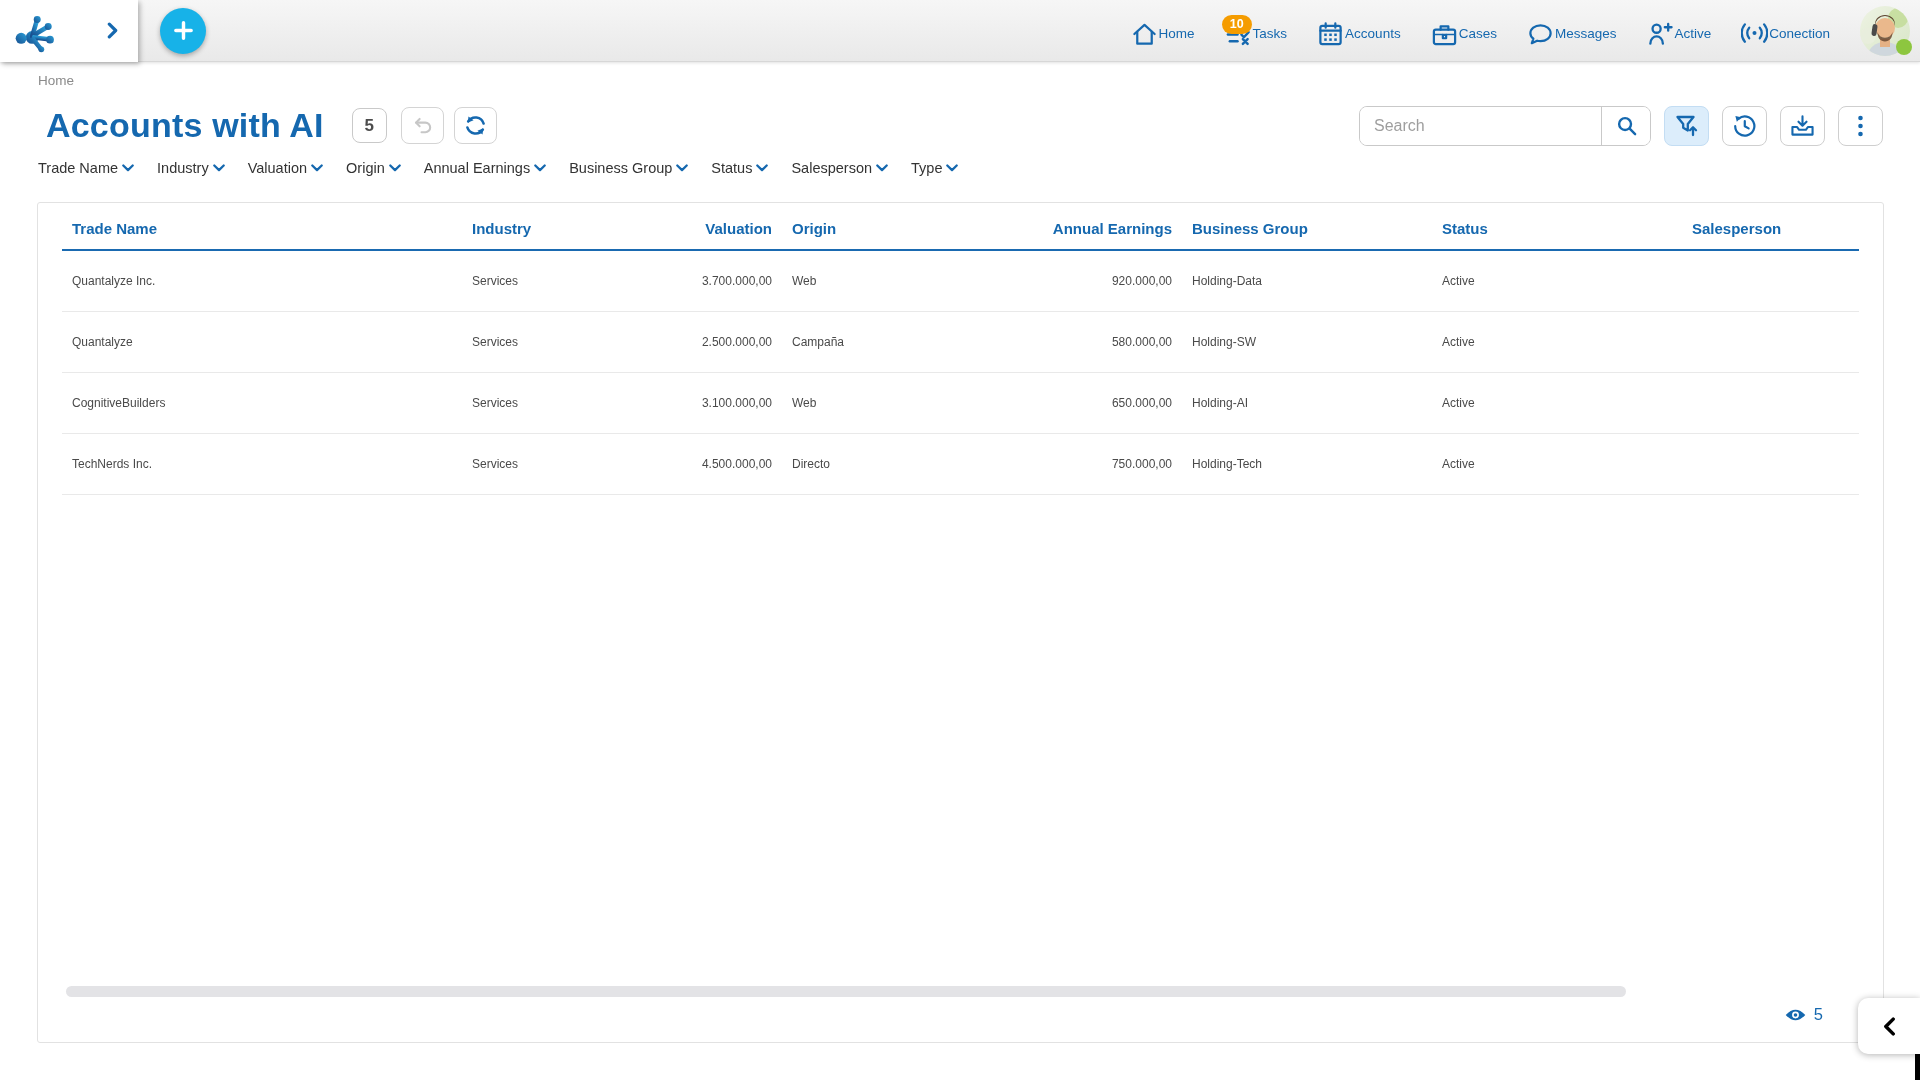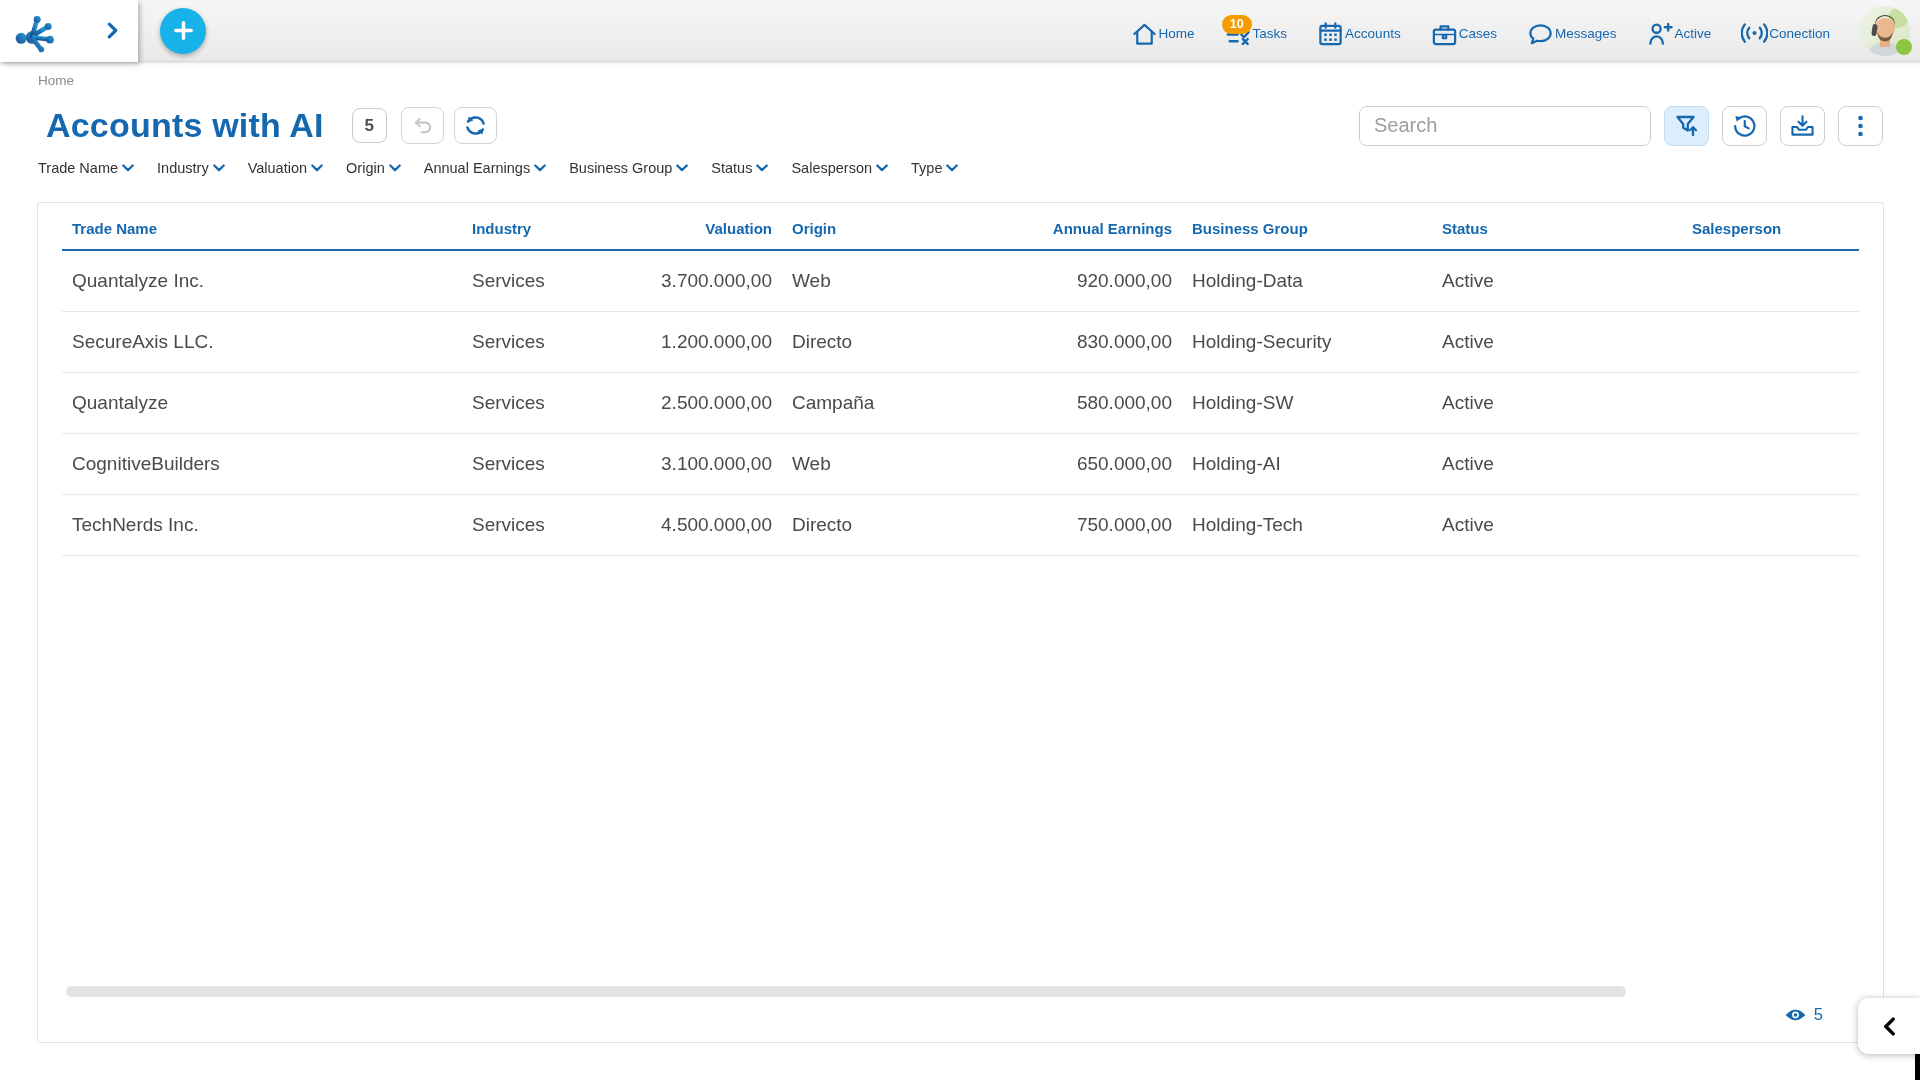--- a/index.html
+++ b/index.html
@@ -68,21 +68,21 @@
     background:#fff; display:flex; align-items:center; justify-content:center; cursor:pointer;
   }
   .sq-btn + .sq-btn { margin-left:10px; }
   .title-row .sq-btn:first-of-type { margin-left:14px; }
   .title-tools { margin-left:auto; display:flex; align-items:center; gap:13px; }
   .search-group {
     width:292px; height:40px; background:#fff;
     border:1px solid #c9c9c9; border-radius:8px; display:flex; overflow:hidden;
   }
   .search-group input {
-    flex:1; border:none; outline:none; padding:0 14px; font-size:20px;
+    flex:1; border:none; outline:none; padding:0 14px; font-size:16px;
     font-family:"Liberation Sans",sans-serif; color:#555;
   }
   .search-group input::placeholder { color:#9e9e9e; }
   .search-btn {
     width:49px; border:none; border-left:1px solid #c9c9c9; background:#fff;
     display:flex; align-items:center; justify-content:center; cursor:pointer;
   }
   .tool-btn {
     width:45px; height:40px; border:1px solid #cfcfcf; border-radius:8px; background:#fff;
     display:flex; align-items:center; justify-content:center; cursor:pointer;
@@ -102,21 +102,21 @@
     position:absolute; left:37px; right:36px; top:202px; bottom:37px;
     background:#fff; border:1px solid #e2e2e2; border-radius:3px;
   }
   table.list { border-collapse:collapse; table-layout:fixed; width:calc(100% - 48px); margin:0 24px; }
   table.list thead th {
     padding:17px 10px 12px; font-size:15px; font-weight:bold;
     color:var(--accent,#1568af); border-bottom:2px solid #1a6ab1; text-align:left;
     white-space:nowrap; cursor:pointer;
   }
   table.list tbody td {
-    height:61px; padding:0 10px; font-size:19px; color:#4a4a4a;
+    height:61px; padding:0 10px; font-size:12px; color:#4a4a4a;
     border-bottom:1px solid #e9e9e9; white-space:nowrap; overflow:hidden;
   }
   table.list tbody tr { cursor:pointer; }
   .al-right { text-align:right !important; }
   .hscrollbar {
     position:absolute; left:28px; top:783px; width:1560px; height:11px;
     border-radius:6px; background:#e3e3e6; cursor:pointer;
   }
   .card-footer {
     position:absolute; right:60px; top:802px;
@@ -581,30 +581,20 @@
           <td>Quantalyze Inc.</td>
           <td>Services</td>
           <td class="al-right">3.700.000,00</td>
           <td>Web</td>
           <td class="al-right">920.000,00</td>
           <td>Holding-Data</td>
           <td>Active</td>
           <td></td>
         </tr>
         <tr>
-          <td>SecureAxis LLC.</td>
-          <td>Services</td>
-          <td class="al-right">1.200.000,00</td>
-          <td>Directo</td>
-          <td class="al-right">830.000,00</td>
-          <td>Holding-Security</td>
-          <td>Active</td>
-          <td></td>
-        </tr>
-        <tr>
           <td>Quantalyze</td>
           <td>Services</td>
           <td class="al-right">2.500.000,00</td>
           <td>Campaña</td>
           <td class="al-right">580.000,00</td>
           <td>Holding-SW</td>
           <td>Active</td>
           <td></td>
         </tr>
         <tr>

